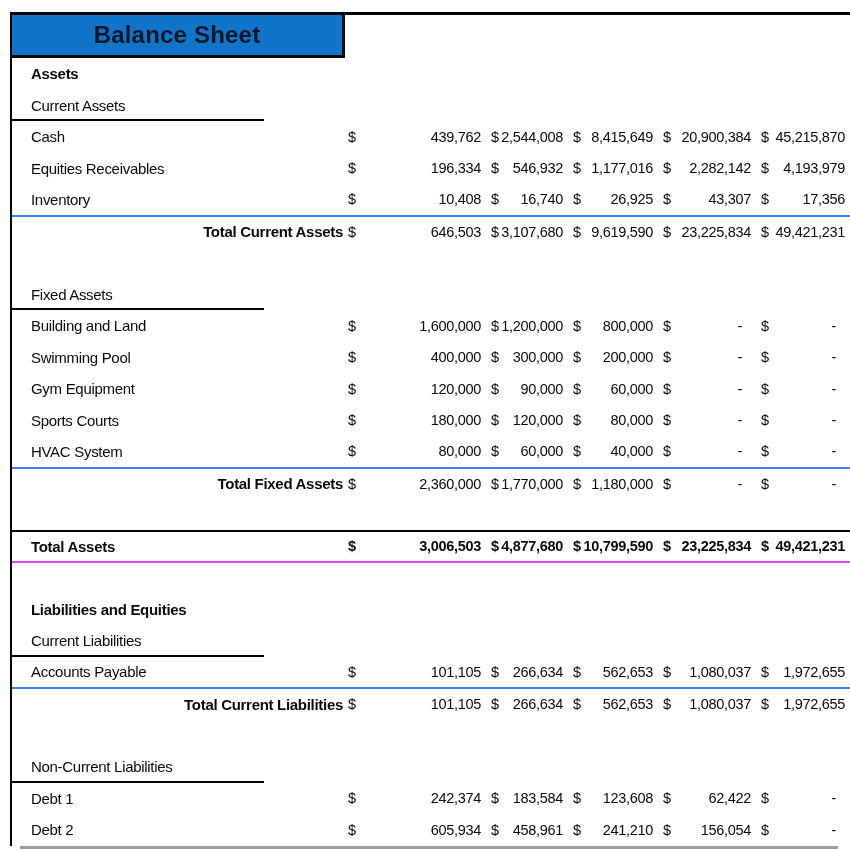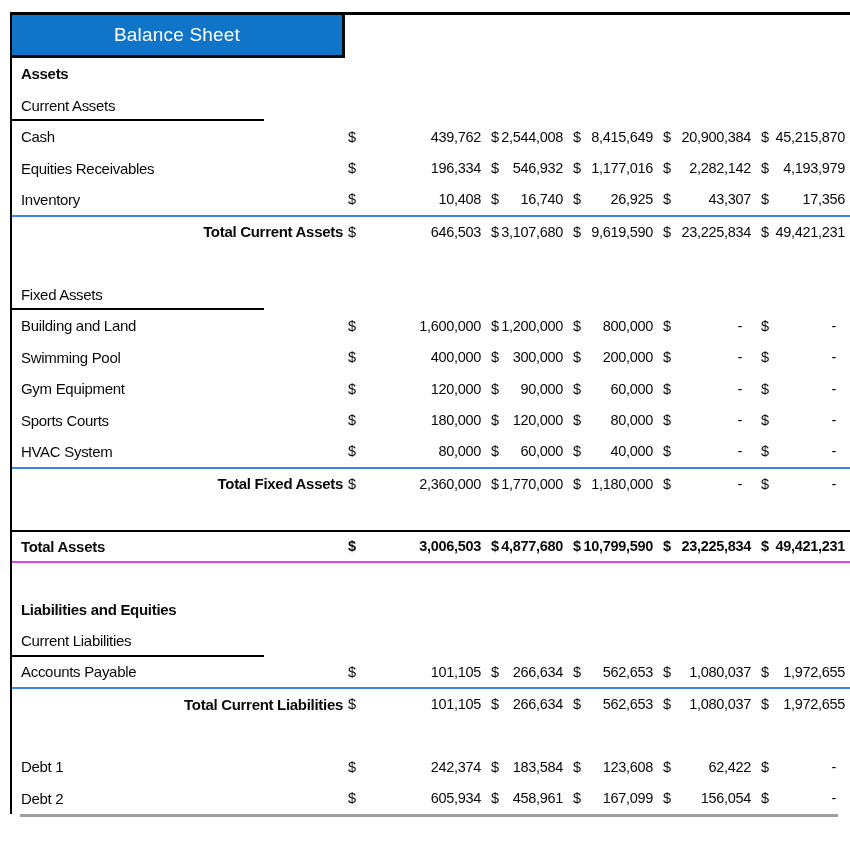--- a/index.html
+++ b/index.html
@@ -19,41 +19,41 @@
   }
   .title-cell {
     width: 330px;
     height: 40px;
     background: #1074C8;
     border-right: 3px solid #0a0a0a;
     border-bottom: 3px solid #0a0a0a;
     display: flex;
     align-items: center;
     justify-content: center;
-    color: #ffffff;
-    font-weight: normal;
-    font-size: 19px;
+    color: #0f172a;
+    font-weight: bold;
+    font-size: 24px;
     letter-spacing: 0.2px;
   }
   table {
     border-collapse: collapse;
     table-layout: fixed;
     width: 838px;
   }
   tr { height: 31.5px; }
   td {
     padding: 0;
     vertical-align: middle;
     font-size: 14.5px;
     letter-spacing: -0.3px;
     white-space: nowrap;
     overflow: hidden;
   }
   td.label {
-    padding-left: 9px;
+    padding-left: 19px;
     font-size: 15px;
     position: relative;
   }
   tr.section-bold td.label,
   tr.total td.label,
   tr.grand-total td { font-weight: bold; }
   td.label.partial-underline::after {
     content: "";
     position: absolute;
     left: 0;
@@ -591,20 +591,28 @@
           </td>
         </tr>
         <tr class="blank">
           <td class="label"></td>
           <td class="money"></td>
           <td class="money"></td>
           <td class="money"></td>
           <td class="money"></td>
           <td class="money"></td>
         </tr>
+        <tr class="section-underline">
+          <td class="label partial-underline">Non-Current Liabilities</td>
+          <td class="money"></td>
+          <td class="money"></td>
+          <td class="money"></td>
+          <td class="money"></td>
+          <td class="money"></td>
+        </tr>
         <tr class="item">
           <td class="label">Debt 1</td>
           <td class="money">
             <div class="cellflex">
               <span class="cur">$</span>
               <span class="val">242,374</span>
             </div>
           </td>
           <td class="money">
             <div class="cellflex">
@@ -641,21 +649,21 @@
           </td>
           <td class="money">
             <div class="cellflex">
               <span class="cur">$</span>
               <span class="val">458,961</span>
             </div>
           </td>
           <td class="money">
             <div class="cellflex">
               <span class="cur">$</span>
-              <span class="val">167,099</span>
+              <span class="val">241,210</span>
             </div>
           </td>
           <td class="money">
             <div class="cellflex">
               <span class="cur">$</span>
               <span class="val">156,054</span>
             </div>
           </td>
           <td class="money">
             <div class="cellflex">

